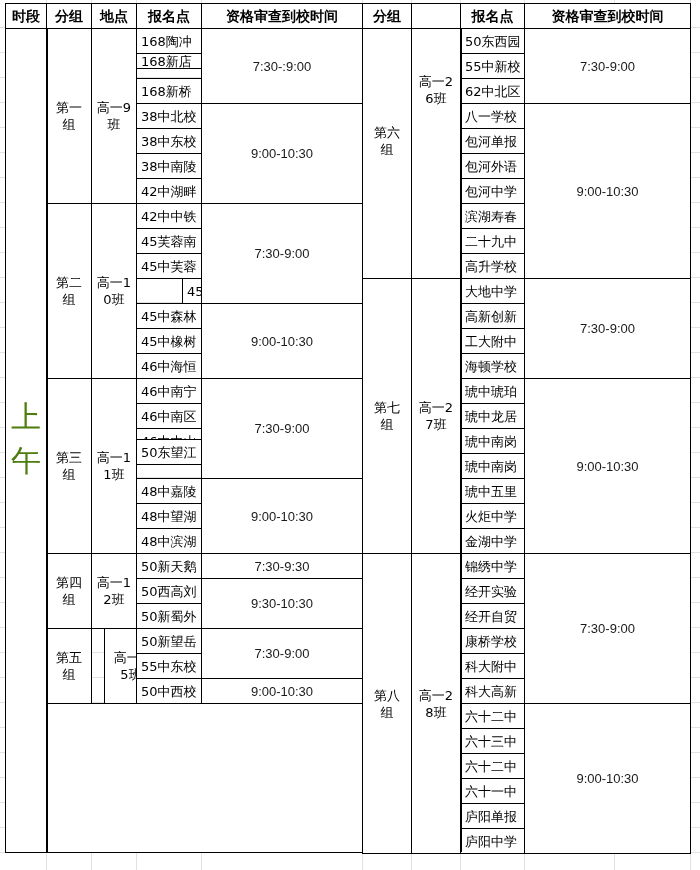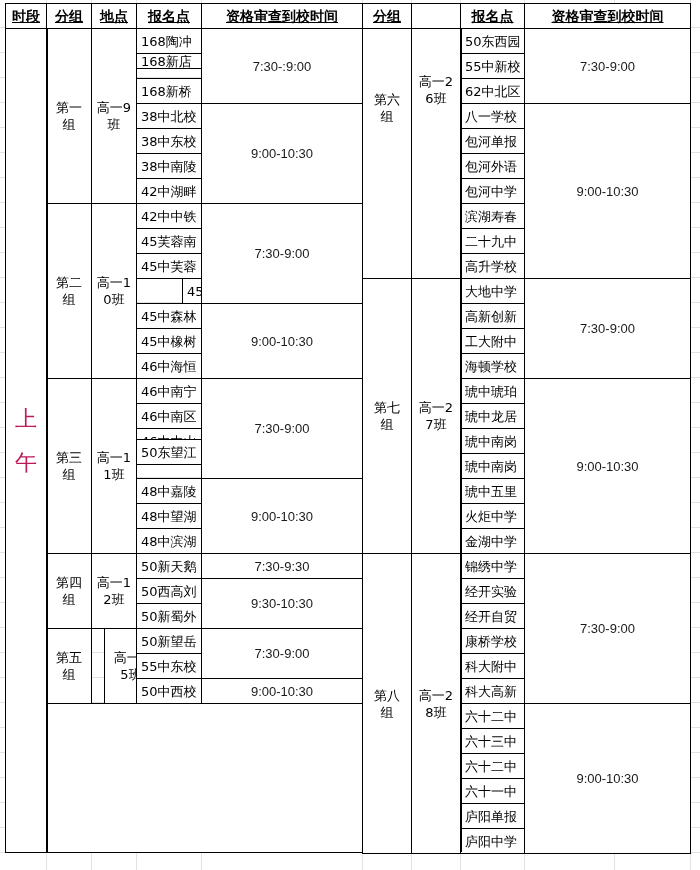--- a/index.html
+++ b/index.html
@@ -7,24 +7,24 @@
          font-family:"DejaVu Sans", "Liberation Sans", sans-serif; color:#000; }
   .grid-bg { position:absolute; left:0; top:0; width:700px; height:870px;
     background-image:
       repeating-linear-gradient(to bottom, transparent 0, transparent 24px, #e2e2e2 24px, #e2e2e2 25px);
     background-position: 0 3px; }
   .vline-bg { position:absolute; top:0; width:1px; height:870px; background:#e2e2e2; }
   .cell { position:absolute; box-sizing:border-box; background:#fff;
           display:flex; align-items:center; justify-content:center; text-align:center;
           font-size:13px; line-height:17px; }
   .b { border:1px solid #000; }
-  .hdr { font-weight:bold; font-size:14px;text-decoration:underline; }
+  .hdr { font-weight:bold; font-size:14px; }
   .time { font-family:"Liberation Sans", sans-serif; font-size:13px; color:#1a1a1a; }
   .site { font-size:13px; justify-content:flex-start; padding-left:4px; white-space:nowrap; }
-  .period { font-family:Liberation Serif, serif; font-size:22px; line-height:44px; color:#be185d; }
+  .period { font-family:Liberation Mono, monospace; font-size:30px; line-height:44px; color:#4d7c0f; }
 </style>
 </head>
 <body>
 
 <div class="grid-bg"></div>
 <div id="vlines">
     <div class="vline-bg" style="left: 46px;"></div>
     <div class="vline-bg" style="left: 91px;"></div>
     <div class="vline-bg" style="left: 136px;"></div>
     <div class="vline-bg" style="left: 201px;"></div>
@@ -203,21 +203,21 @@
       <span>7:30-9:00</span>
     </div>
     <div class="cell b site" style="left: 136px; top: 678px; width: 66px; height: 26px;">
       <span>50中西校</span>
     </div>
     <div class="cell b time" style="left: 201px; top: 678px; width: 162px; height: 26px;">
       <span>9:00-10:30</span>
     </div>
     <div class="cell b " style="left: 46px; top: 703px; width: 317px; height: 150px;"></div>
     <div class="cell b " style="left: 362px; top: 28px; width: 50px; height: 251px; align-items: flex-start;">
-      <span style="display: block; width: 30px; word-break: break-all; margin-top: 62px;">第六组</span>
+      <span style="display: block; width: 30px; word-break: break-all; margin-top: 95px;">第六组</span>
     </div>
     <div class="cell b " style="left: 411px; top: 28px; width: 50px; height: 251px; align-items: flex-start;">
       <span style="display: block; width: 36px; word-break: break-all; margin-top: 44px;">高一26班</span>
     </div>
     <div class="cell b site" style="left: 460px; top: 28px; width: 65px; height: 26px;">
       <span>50东西园</span>
     </div>
     <div class="cell b site" style="left: 460px; top: 53px; width: 65px; height: 26px;">
       <span>55中新校</span>
     </div>

